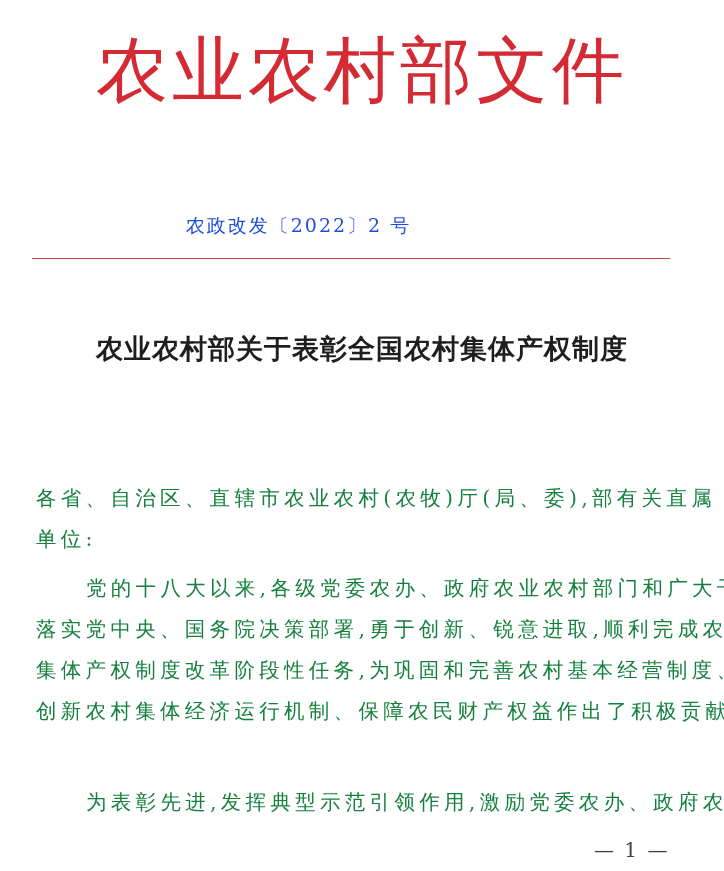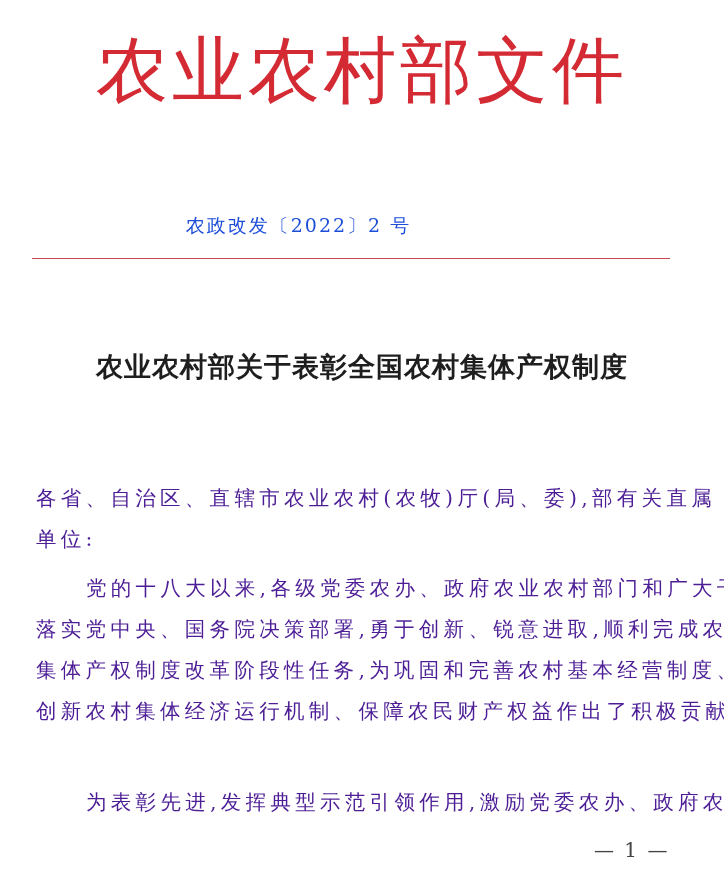--- a/index.html
+++ b/index.html
@@ -44,36 +44,36 @@
       left: 32px;
       width: 638px;
       top: 258px;
       height: 0;
       border-top: 1.5px solid #c8474f;
     }
     .title {
       position: absolute;
       left: 0;
       width: 724px;
-      top: 343px;
+      top: 325px;
       text-align: center;
       font-weight: bold;
       font-size: 27px;
       line-height: 48px;
       color: #1e1e1e;
       letter-spacing: 1px;
     }
     .title div { white-space: nowrap; }
     .body-text {
       position: absolute;
       left: 36px;
       width: 650px;
       font-size: 20.5px;
       line-height: 41px;
-      color: #4c1d95;
+      color: #15803d;
       letter-spacing: 4.3px;
     }
     .line { white-space: nowrap; height: 41px; }
     .indent { padding-left: 50px; }
     .addressee { top: 478px; }
     .para1 { top: 568px; }
     .para2 { top: 782px; }
     .page-number {
       position: absolute;
       left: 594px;

